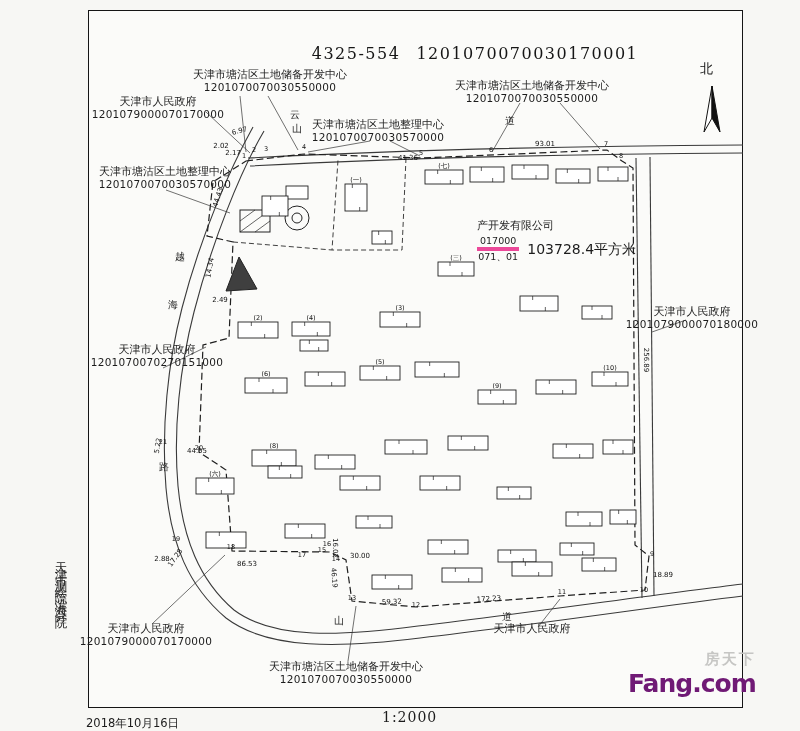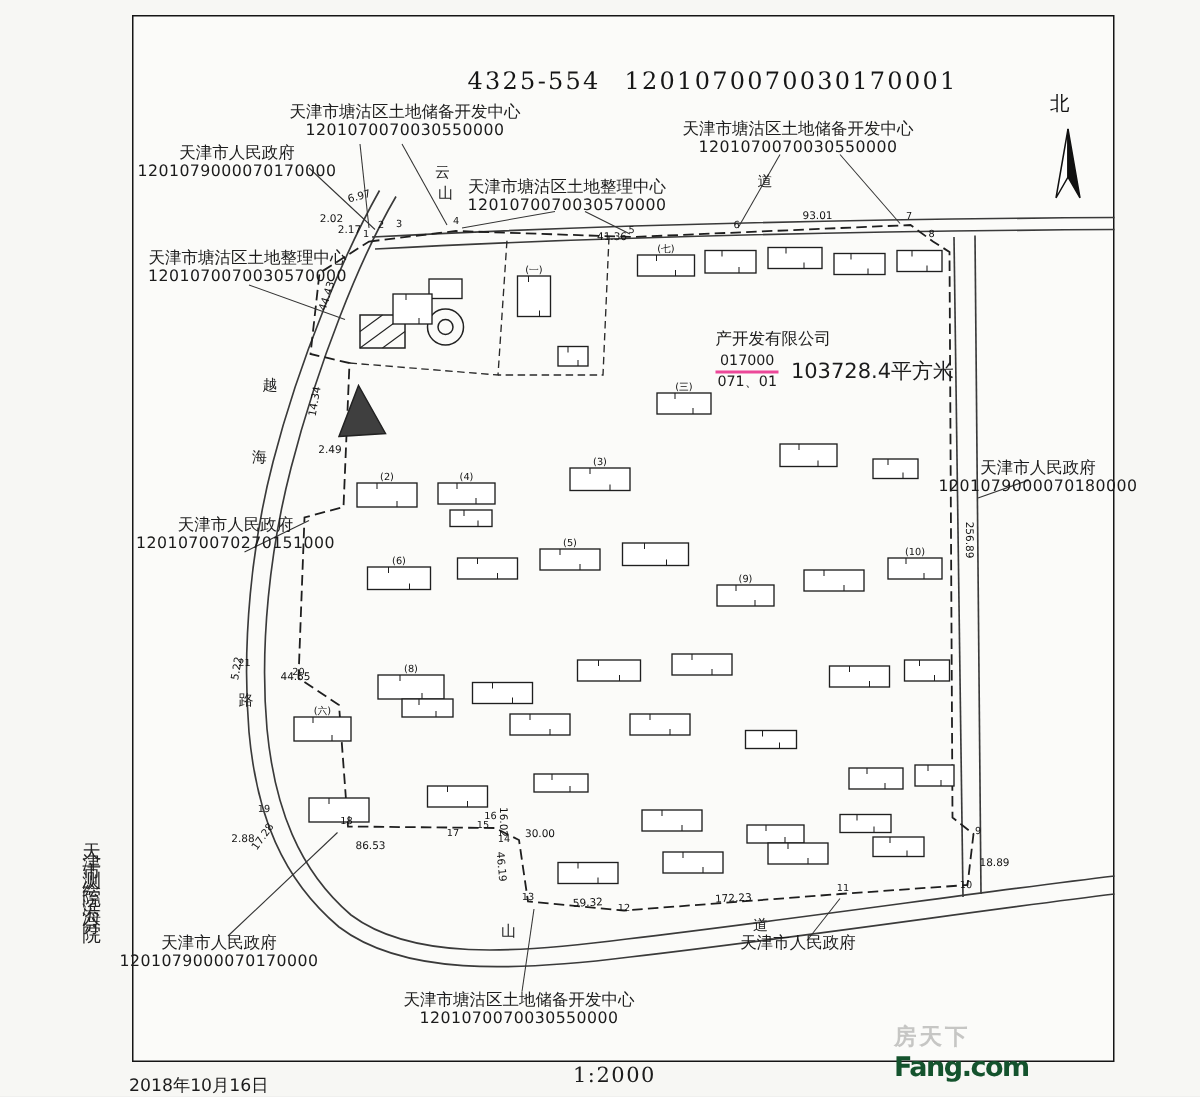--- a/index.html
+++ b/index.html
@@ -28,31 +28,31 @@
   .owner-label{position:absolute;transform:translateX(-50%);text-align:center;
                white-space:nowrap;line-height:13px;}
   .owner-label .oname{font-size:11px;}
   .owner-label .ocode{font-size:10.5px;letter-spacing:.3px;}
   .road-char{position:absolute;font-size:10px;color:#222;}
   .north{position:absolute;left:700px;top:60px;font-size:13px;color:#111;}
   .parcel-info{position:absolute;left:477px;top:220px;font-size:10.5px;line-height:12px;}
   .parcel-info .company{font-size:11px;margin-bottom:3px;}
   .parcel-info .row{display:flex;align-items:center;gap:8px;}
   .parcel-info .frac{display:inline-flex;flex-direction:column;align-items:center;font-size:9.5px;}
-  .parcel-info .frac .num{border-bottom:2px solid #ec4899;padding:0 3px;}
+  .parcel-info .frac .num{border-bottom:4px solid #ec4899;padding:0 3px;}
   .parcel-info .area{font-size:14px;}
   .scale-label{position:absolute;left:382px;top:709px;font-family:"DejaVu Serif",serif;
                font-size:14px;letter-spacing:1px;}
   .date-label{position:absolute;left:86px;top:716px;font-size:11.5px;}
   .credits-label{position:absolute;left:566px;top:710px;font-size:11px;white-space:nowrap;}
   .side-caption{position:absolute;left:52px;top:552px;writing-mode:vertical-rl;
                 text-orientation:upright;font-size:12.5px;letter-spacing:6px;color:#222;}
-  .watermark{position:absolute;left:596px;top:650px;color:#c6c6c4;text-align:left;margin-top:32px;}
+  .watermark{position:absolute;left:628px;top:650px;color:#c6c6c4;text-align:right;}
   .watermark .w1{font-size:15px;font-weight:bold;letter-spacing:2px;}
-  .watermark .w2{font-size:18px;font-weight:bold;letter-spacing:-1px;color:#14532d;}
+  .watermark .w2{font-size:25px;font-weight:bold;letter-spacing:-1px;color:#701a75;}
 </style>
 </head>
 <body>
 
 <div class="page">
   <div class="frame"></div>
 
   <svg id="geom" width="800" height="731" viewBox="0 0 800 731">
 
     <path class="road" d="M253,127 C230,168 200,238 182,308 C168,362 161,428 166,488 C171,543 188,586 226,618 C268,650 340,648 420,638 C540,624 660,606 743,596"></path>

